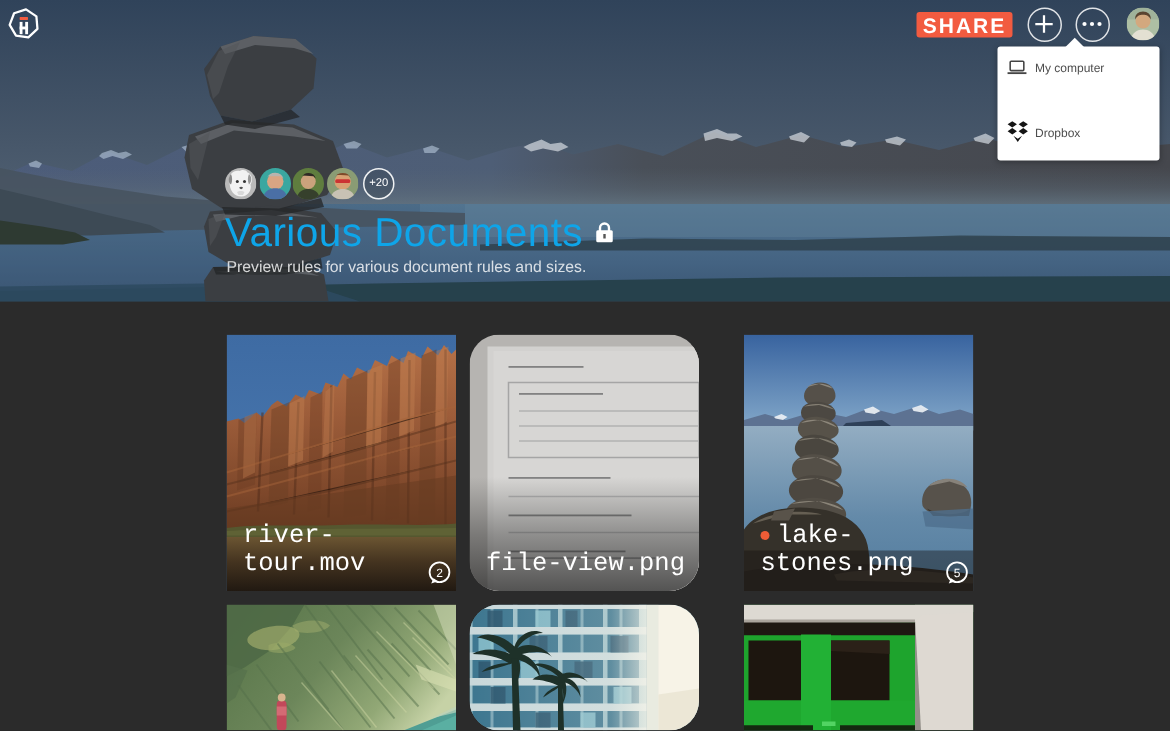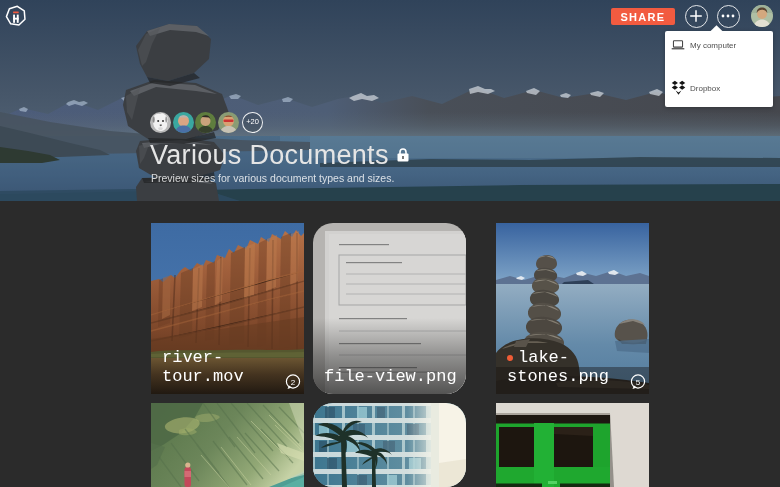--- a/index.html
+++ b/index.html
@@ -10,21 +10,21 @@
 
 
 #hero { left:0; top:0; width:780px; height:201px; overflow:hidden; }
 #hero svg { display:block; }
 
 
 #logo { left:5px; top:4px; width:22px; height:23px; }
 
 
 #share { left:611px; top:8px; width:64px; height:17px; background:#f25b40;
-  border-radius:2px; color:#fff; font-size:11px; font-weight:bold;
+  border-radius:2px; color:#fff; font-size:14px; font-weight:bold;
   letter-spacing:1.3px; text-align:center; line-height:18px; }
 .circbtn { width:23px; height:23px; border:1.5px solid rgba(255,255,255,0.85);
   border-radius:50%; color:#fff; text-align:center; }
 #plusbtn { left:685px; top:5px; }
 #dotsbtn { left:717px; top:5px; letter-spacing:0.5px; font-size:7px; line-height:18px; font-weight:bold;}
 #avatarbtn { left:751px; top:5px; width:22px; height:22px; border-radius:50%; overflow:hidden; }
 
 
 #dropdown { left:645px; top:31px; width:108px; height:76px; background:#fff;
   border-radius:2px; box-shadow:0 1px 4px rgba(0,0,0,0.3);margin-left:20px; }
@@ -34,21 +34,21 @@
 .mitem .mic { position:absolute; left:0; top:0; width:14px; height:14px; }
 .mitem .mtx { position:absolute; left:19px; top:3px; }
 
 
 .hav { top:112px; width:21px; height:21px; border-radius:50%; overflow:hidden; }
 #plus22 { left:242px; top:112px; width:21px; height:21px; border-radius:50%;
   border:1.3px solid rgba(255,255,255,0.92); color:#fff; font-size:7.5px;
   text-align:center; line-height:18px; background:rgba(40,50,60,0.25); }
 
 
-#title { left:150px; top:140px; color:#e5e5e5; font-size:27px; font-weight:300; letter-spacing:0.3px; }
+#title { left:150px; top:140px; color:#0ea5e9; font-size:27px; font-weight:300; letter-spacing:0.3px; }
 #subtitle { left:151px; top:172px; color:rgba(255,255,255,0.8); font-size:10.5px; }
 #lock { left:397px; top:148px; width:12px; height:14px; }
 
 
 .card { width:153px; height:171px; overflow:hidden; }
 .r1 { top:223px; } .r2 { top:403px; height:84px; }
 .c1 { left:151px; } .c2 { left:313px;border-radius:20px; } .c3 { left:496px; }
 .label { position:absolute; left:11px; bottom:8px; color:#fff; font-size:17px;font-family:Liberation Mono, monospace; }
 .bubble { position:absolute; right:3px; bottom:4px; width:16px; height:16px; }
 .odot { display:inline-block; width:6px; height:6px; background:#f05c36; border-radius:50%;
@@ -241,21 +241,21 @@
       </svg>
   </div>
   <div id="plus22" class="abs">+20</div>
 
   <div id="title" class="abs">Various Documents</div>
   <svg id="lock" class="abs" viewBox="0 0 12 14">
     <rect x="0.5" y="5.5" width="11" height="8" rx="1" fill="#fff"></rect>
     <path d="M3,6 L3,4 a3,3 0 0 1 6,0 L9,6" fill="none" stroke="#fff" stroke-width="1.6"></path>
     <rect x="5.2" y="8" width="1.6" height="3" fill="#555"></rect>
   </svg>
-  <div id="subtitle" class="abs">Preview sizes for various document types and sizes.</div>
+  <div id="subtitle" class="abs">Preview rules for various document rules and sizes.</div>
 
   <div class="abs card r1 c1">
     <svg width="153" height="171" viewBox="0 0 153 171" preserveAspectRatio="none">
       <defs>
         <linearGradient id="rockshade" x1="0" y1="0" x2="0" y2="1">
           <stop offset="0" stop-color="#b57147"></stop>
           <stop offset="0.35" stop-color="#9d5d3a"></stop>
           <stop offset="0.75" stop-color="#7d472a"></stop>
           <stop offset="1" stop-color="#60361f"></stop>
         </linearGradient>

